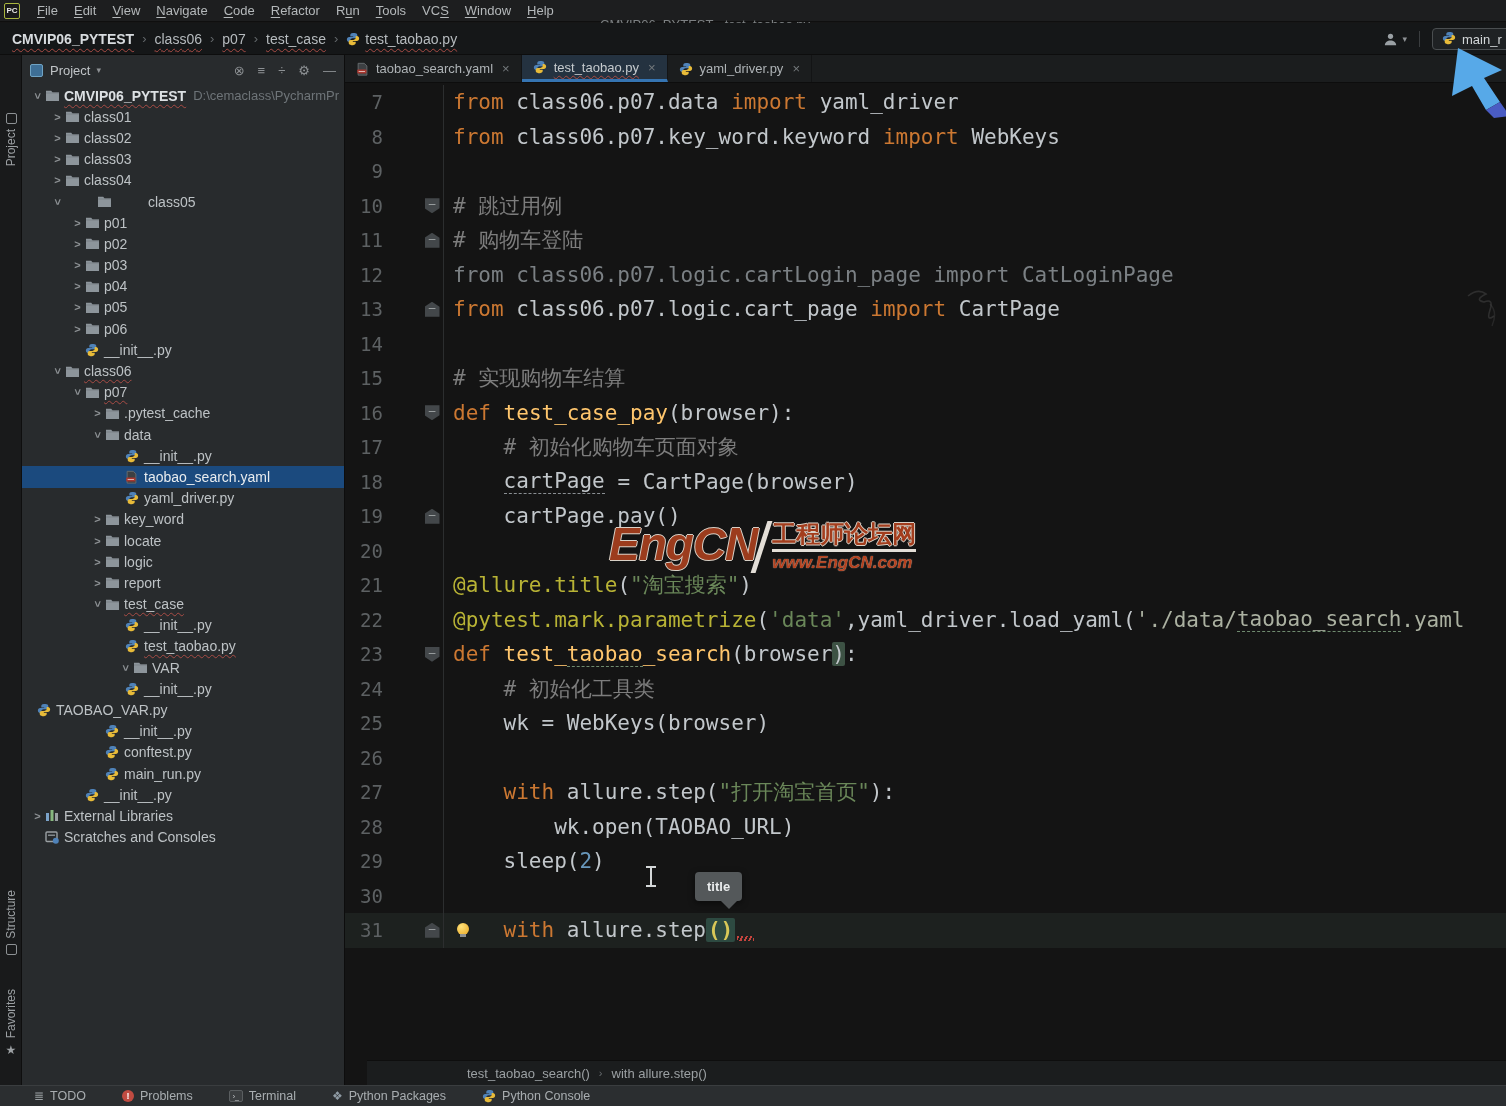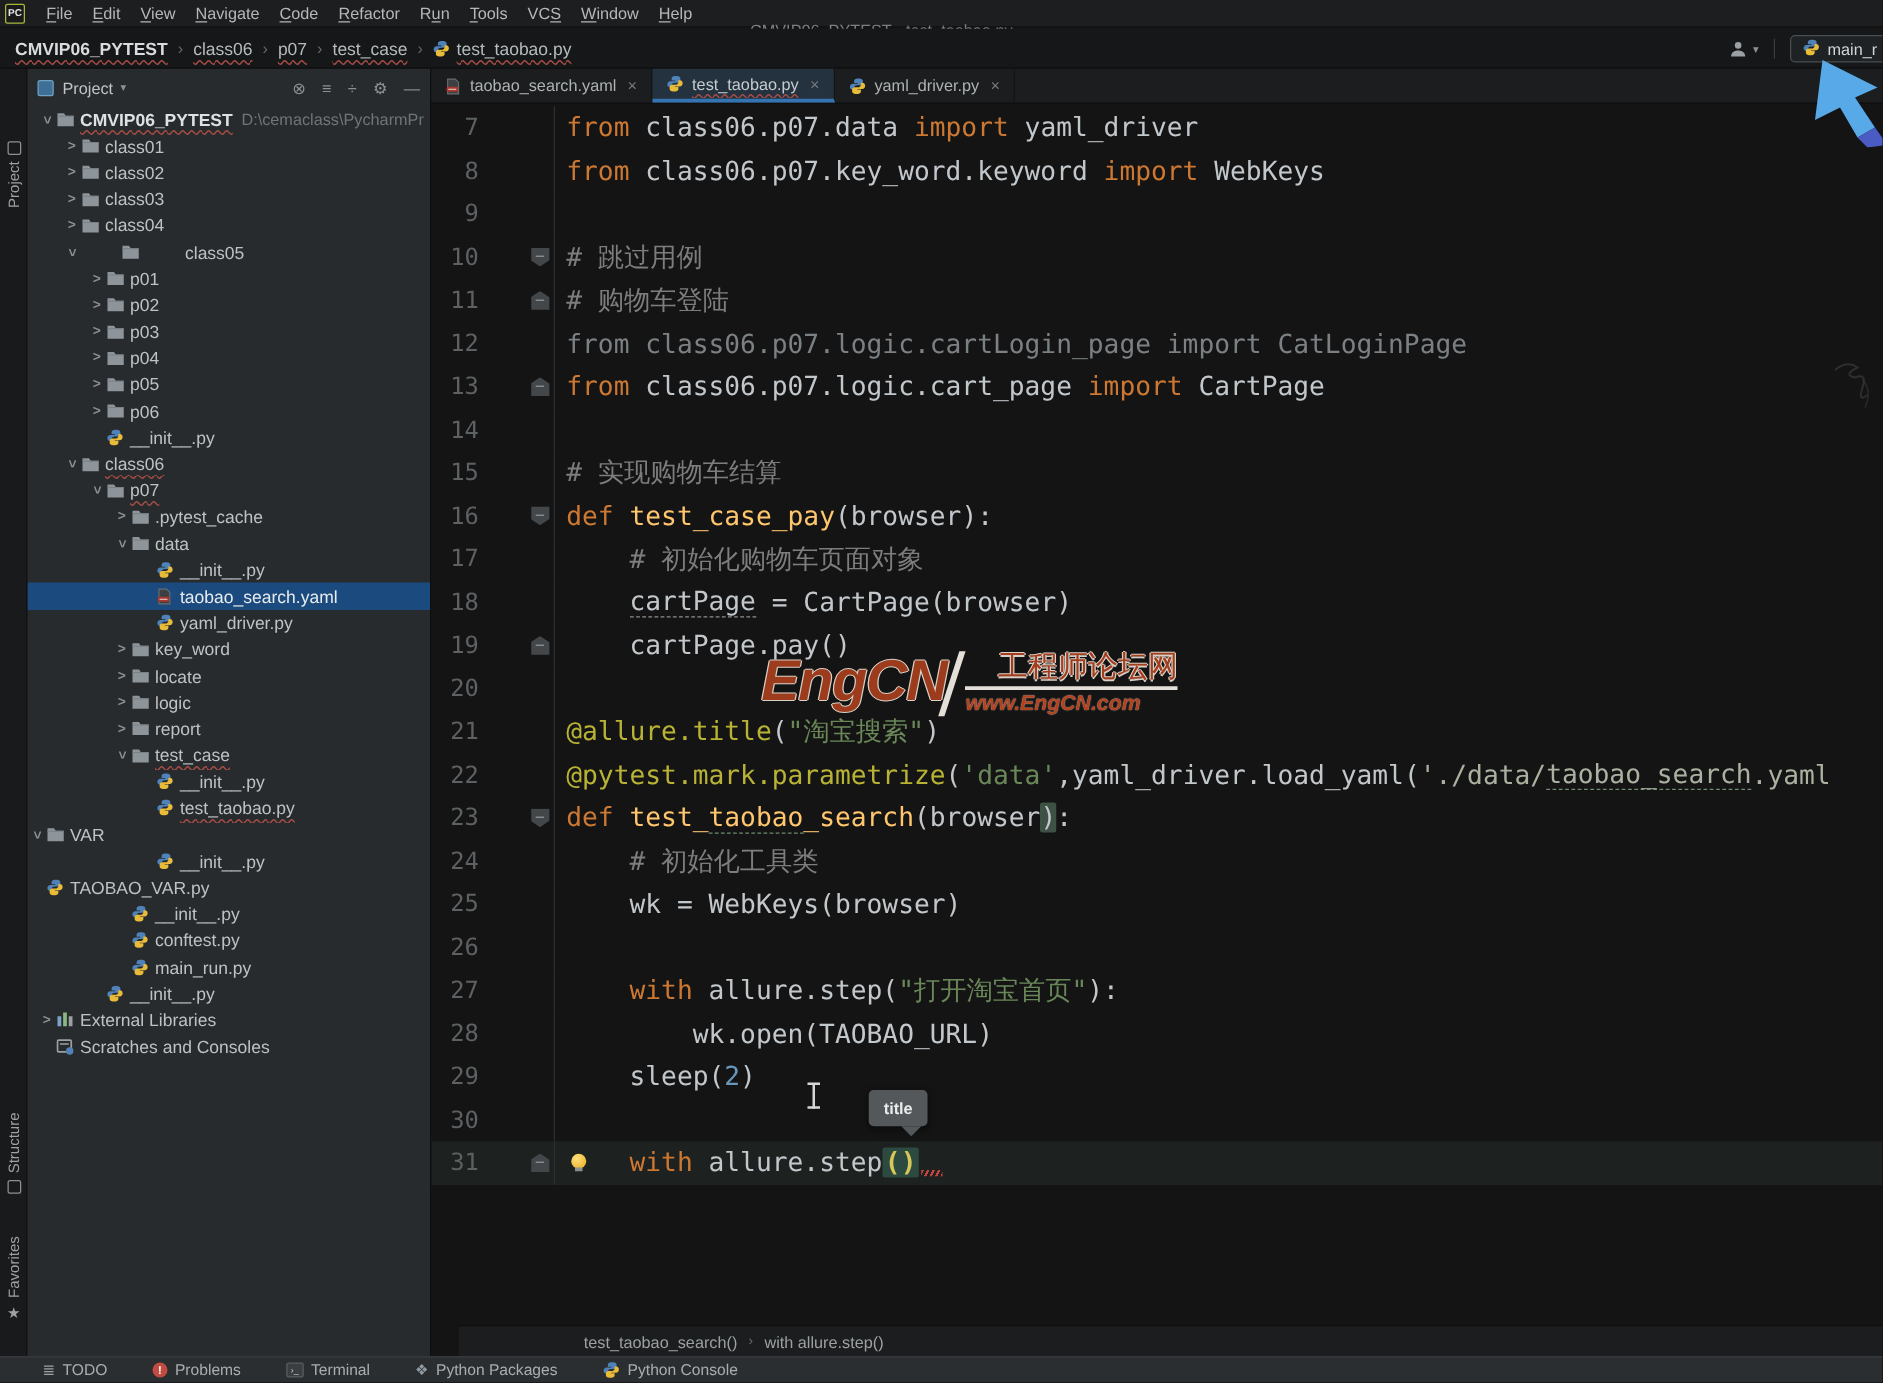--- a/index.html
+++ b/index.html
@@ -108,22 +108,22 @@
   #ibeam::before { content:""; position:absolute; left:5px; top:2px; bottom:2px; width:1.6px; background:#d4d7d8; }
   #ibeam::after { content:""; position:absolute; left:1px; right:1px; top:0; height:2px; background:#d4d7d8;
                   box-shadow:0 19px 0 #d4d7d8; }
 
   
   #watermark { position:absolute; left:609px; top:521px; display:flex; align-items:flex-start; z-index:20; pointer-events:none; }
   #wm-brand { font-size:46px; font-weight:bold; font-style:italic; color:#9c3c1d; letter-spacing:-1px; line-height:1;
               text-shadow:1px 0 #d8d0c6,-1px 0 #d8d0c6,0 1px #d8d0c6,0 -1px #d8d0c6; }
   #wm-slash { width:5px; height:52px; background:#e3ded7; transform:skewX(-18deg); margin:0 8px 0 2px; }
   #wm-right { display:flex; flex-direction:column; }
-  #wm-cn { font-size:24px; font-weight:normal; color:#a33d1d; line-height:1.1;
-           text-shadow:1px 0 #d8d0c6,-1px 0 #d8d0c6,0 1px #d8d0c6,0 -1px #d8d0c6;margin-left:26px; }
+  #wm-cn { font-size:24px; font-weight:bold; color:#a33d1d; line-height:1.1;
+           text-shadow:1px 0 #d8d0c6,-1px 0 #d8d0c6,0 1px #d8d0c6,0 -1px #d8d0c6; }
   #wm-url { font-size:17px; font-weight:bold; font-style:italic; color:#b5421f; border-top:3px solid #e3ded7;
             padding-top:1px; margin-top:2px; text-shadow:0 0 1px #d8d0c6; }
 
   
   #blue-arrow { position:absolute; top:48px; right:-10px; z-index:40; }
   
   #scribble { position:absolute; left:1460px; top:286px; opacity:.5; z-index:5; }
 
   
   #editor-crumbs { position:absolute; left:0; right:0; bottom:0; height:25px; background:#1b1d1e;
@@ -495,21 +495,21 @@
       <div class="tree-row" style="padding-left: 88px;">
         <span class="chev"></span>
         <span class="t-ico">
           <svg width="14" height="14" viewBox="0 0 16 16">
             <path fill="#4f82b8" d="M7.9 1C6.1 1 4.9 1.9 4.9 3.3V5h3.3v.6H3.6C2.1 5.6 1 6.8 1 8.5s1.1 2.8 2.6 2.8h1.3V9.6C4.9 8.1 6.1 7 7.6 7h3.2c1.2 0 2.1-1 2.1-2.2V3.3C12.9 1.9 11.6 1 9.8 1z"></path>
             <path fill="#e8bb39" d="M8.1 15c1.8 0 3-.9 3-2.3V11H7.8v-.6h4.6c1.5 0 2.6-1.2 2.6-2.9S13.9 4.7 12.4 4.7h-1.3v1.7c0 1.5-1.2 2.6-2.7 2.6H5.2c-1.2 0-2.1 1-2.1 2.2v1.5C3.1 14.1 4.4 15 6.2 15z"></path>
           </svg>
         </span>
         <span class="t-label err">test_taobao.py</span>
       </div>
-      <div class="tree-row" style="">
+      <div class="tree-row" style="padding-left: 68px; margin-left: 28px;">
         <span class="chev open">&gt;</span>
         <span class="t-ico">
           <svg width="15" height="13" viewBox="0 0 16 14">
             <path d="M1 13V1.8h5.6l1.5 2H15V13z" fill="#8d959b"></path>
             <path d="M1 3.8h14v1H1z" fill="#798186"></path>
           </svg>
         </span>
         <span class="t-label">VAR</span>
       </div>
       <div class="tree-row" style="padding-left: 88px;">

